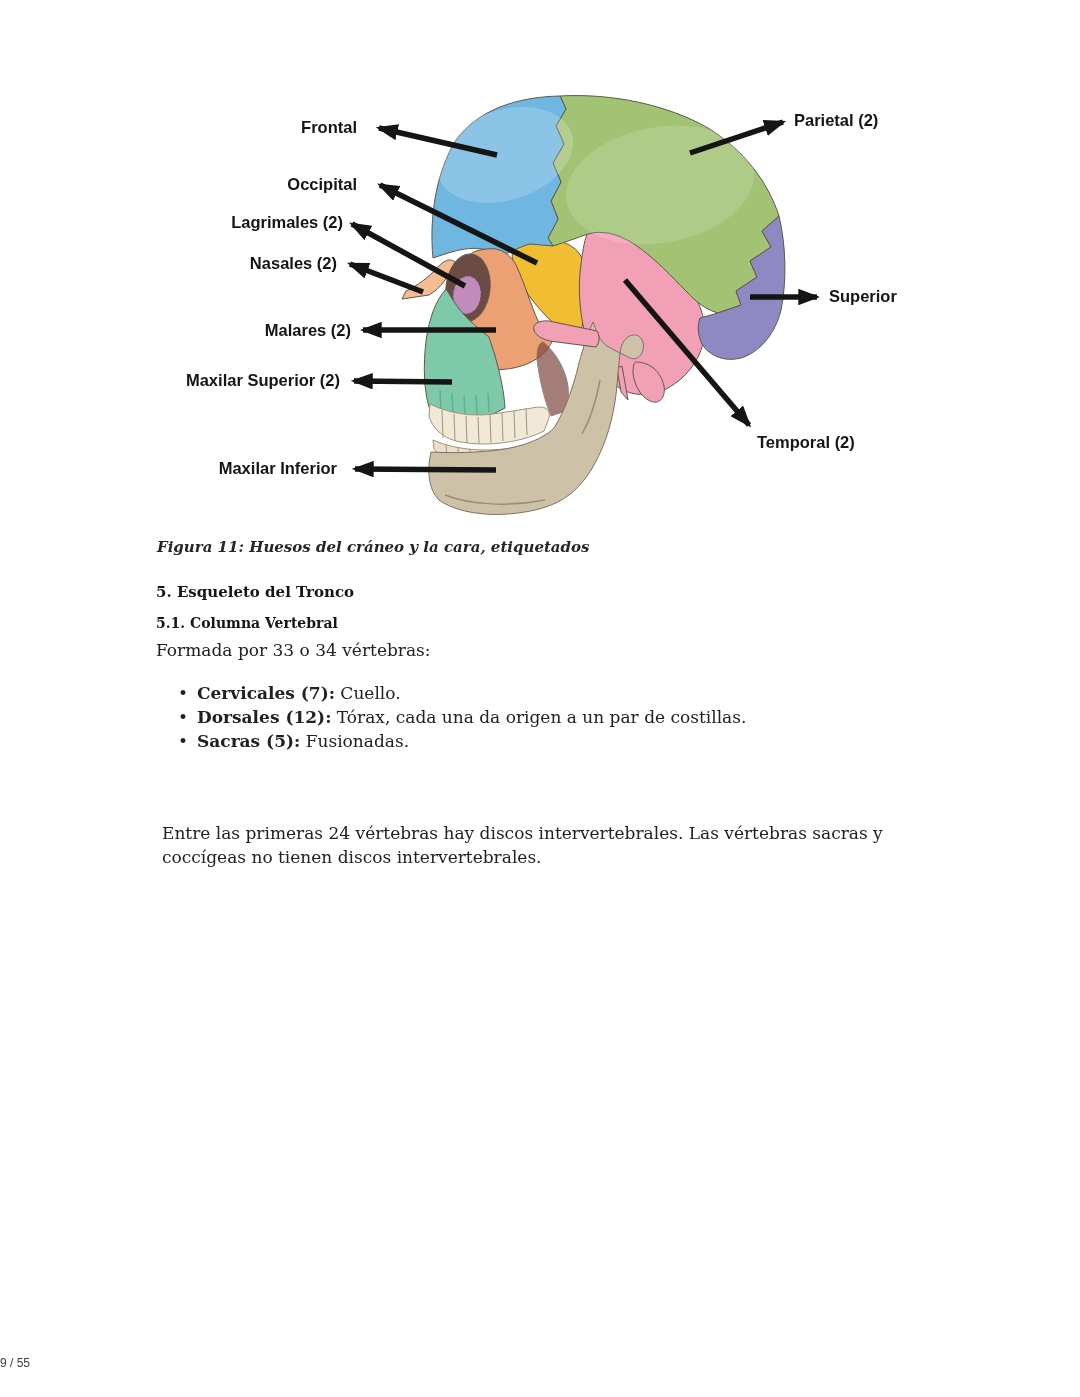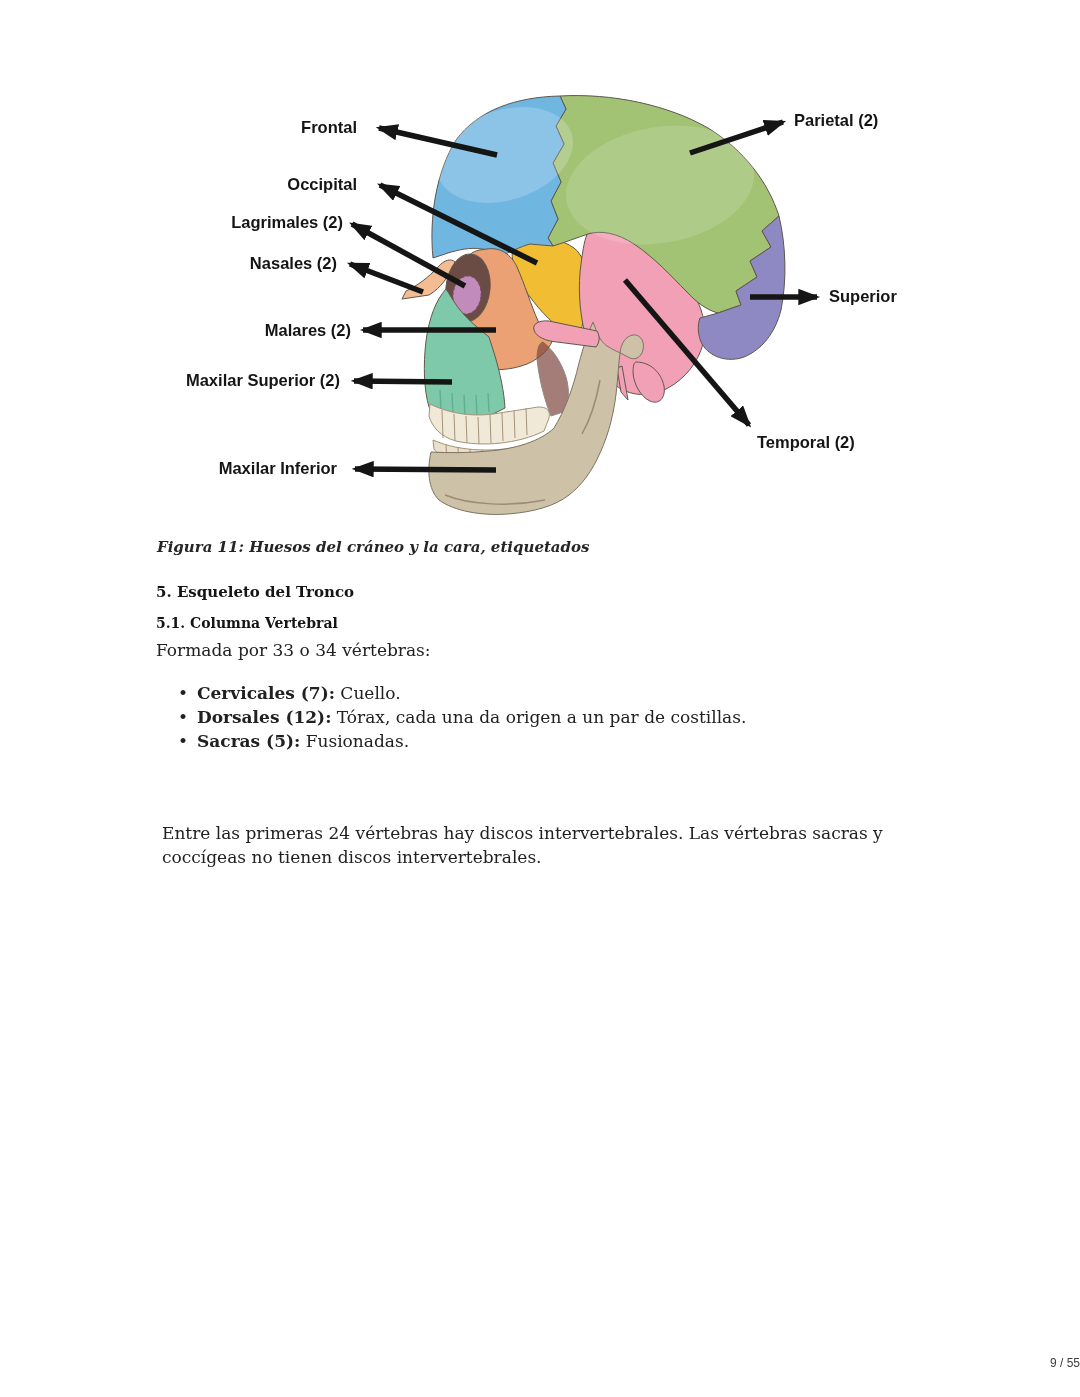--- a/index.html
+++ b/index.html
@@ -39,21 +39,21 @@
   }
   ul.blist li::before{
     content:"•";position:absolute;left:2px;top:0;font-size:17px;color:#222120;
   }
   ul.blist .lead{font-weight:bold}
   .para{
     position:absolute;left:156px;top:821px;width:730px;
     font-size:17px;line-height:24px;color:#222120;margin-left:6px;
   }
   .footer{
-    position:absolute;left:0;top:1356px;width:1080px;text-align:right;
+    position:absolute;left:0;top:1356px;width:1080px;text-align:left;
     font-family:"Liberation Sans",sans-serif;font-size:12px;color:#3e3d3c;
   }
 </style>
 </head>
 <body>
 
 <div id="figure-area">
   <svg id="skull-svg" width="1080" height="560" viewBox="0 0 1080 560">
     <defs>
       <marker id="ah" viewBox="0 0 4 3" markerWidth="4" markerHeight="3" refX="3.4" refY="1.5" orient="auto" markerUnits="strokeWidth">

